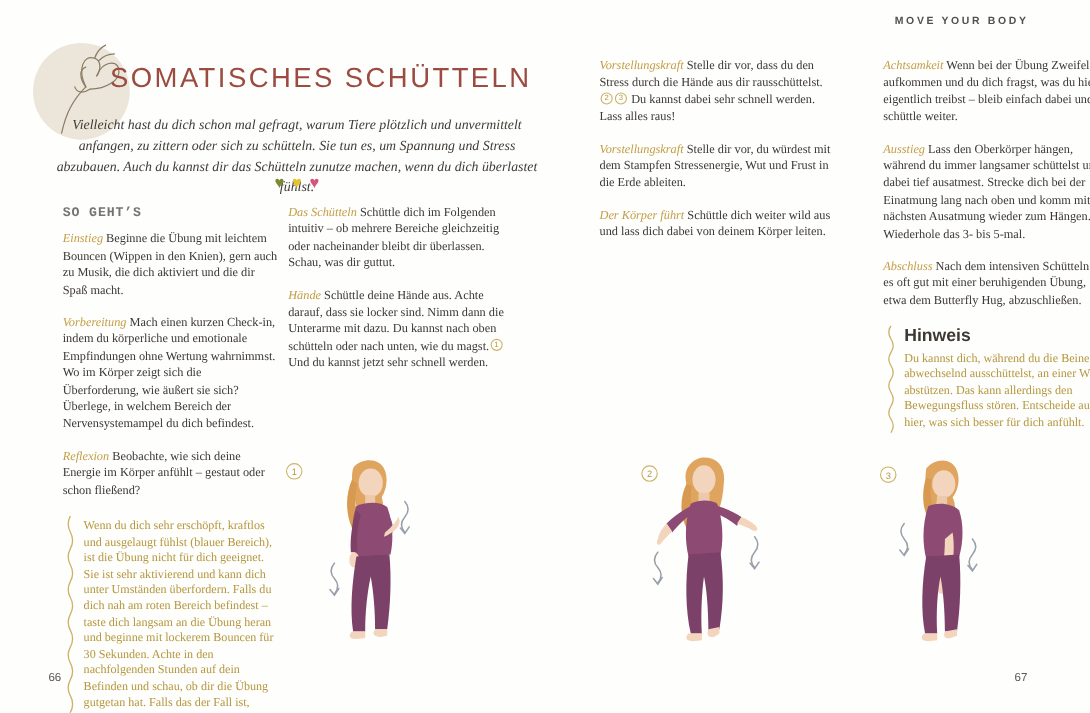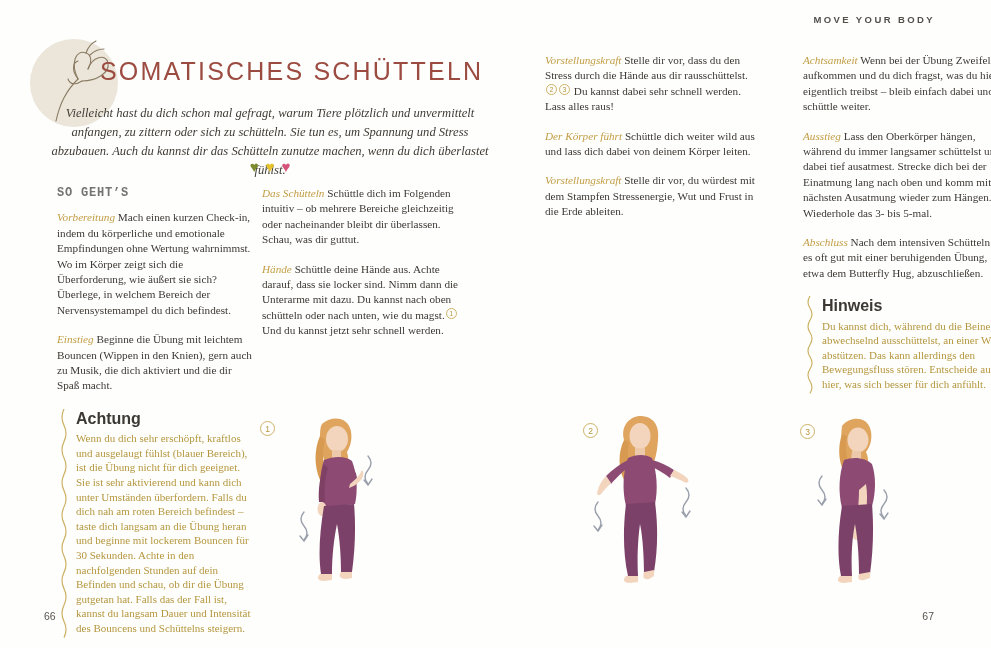--- a/index.html
+++ b/index.html
@@ -82,41 +82,41 @@
   </div>
 
   <div class="page-title">SOMATISCHES SCHÜTTELN</div>
   <div class="intro">Vielleicht hast du dich schon mal gefragt, warum Tiere plötzlich und unvermittelt anfangen, zu zittern oder sich zu schütteln. Sie tun es, um Spannung und Stress abzubauen. Auch du kannst dir das Schütteln zunutze machen, wenn du dich überlastet fühlst.</div>
   <div class="hearts">
     <span class="heart heart-0">♥</span><span class="heart heart-1">♥</span><span class="heart heart-2">♥</span>
   </div>
 
   <div class="col col-1">
     <div class="section-heading">SO GEHT’S</div>
+    <p class="para"><span class="lead">Einstieg</span> <span>Beginne die Übung mit leichtem Bouncen (Wippen in den Knien), gern auch zu Musik, die dich aktiviert und die dir Spaß macht.</span></p>
     <p class="para"><span class="lead">Vorbereitung</span> <span>Mach einen kurzen Check-in, indem du körperliche und emotionale Empfindungen ohne Wertung wahrnimmst. Wo im Körper zeigt sich die Überforderung, wie äußert sie sich? Überlege, in welchem Bereich der Nervensystemampel du dich befindest.</span></p>
-    <p class="para"><span class="lead">Einstieg</span> <span>Beginne die Übung mit leichtem Bouncen (Wippen in den Knien), gern auch zu Musik, die dich aktiviert und die dir Spaß macht.</span></p>
+    <p class="para"><span class="lead">Reflexion</span> <span>Beobachte, wie sich deine Energie im Körper anfühlt – gestaut oder schon fließend?</span></p>
 
     <div class="box">
       <svg class="squiggle" viewBox="0 0 9 196" preserveAspectRatio="none">
         <path d="M5,0 Q1,7 5,14 Q9,21 5,28 Q1,35 5,42 Q9,49 5,56 Q1,63 5,70 Q9,77 5,84 Q1,91 5,98 Q9,105 5,112 Q1,119 5,126 Q9,133 5,140 Q1,147 5,154 Q9,161 5,168 Q1,175 5,182 Q9,189 5,196" fill="none" stroke="#cdb266" stroke-width="1.2"></path>
       </svg>
-      <div class="box-heading">Achtung</div>
       <div class="box-text">Wenn du dich sehr erschöpft, kraftlos und ausgelaugt fühlst (blauer Bereich), ist die Übung nicht für dich geeignet. Sie ist sehr aktivierend und kann dich unter Umständen überfordern. Falls du dich nah am roten Bereich befindest – taste dich langsam an die Übung heran und beginne mit lockerem Bouncen für 30 Sekunden. Achte in den nachfolgenden Stunden auf dein Befinden und schau, ob dir die Übung gutgetan hat. Falls das der Fall ist, kannst du langsam Dauer und Intensität des Bouncens und Schüttelns steigern.</div>
     </div>
   </div>
 
   <div class="col col-2">
     <p class="para"><span class="lead">Das Schütteln</span> <span>Schüttle dich im Folgenden intuitiv – ob mehrere Bereiche gleichzeitig oder nacheinander bleibt dir überlassen. Schau, was dir guttut.</span></p>
     <p class="para"><span class="lead">Hände</span> <span>Schüttle deine Hände aus. Achte darauf, dass sie locker sind. Nimm dann die Unterarme mit dazu. Du kannst nach oben schütteln oder nach unten, wie du magst.</span><span class="ref">1</span> <span>Und du kannst jetzt sehr schnell werden.</span></p>
   </div>
 
   <div class="col col-3">
     <p class="para"><span class="lead">Vorstellungskraft</span> <span>Stelle dir vor, dass du den Stress durch die Hände aus dir rausschüttelst.</span><span class="ref">2</span><span class="ref">3</span> <span>Du kannst dabei sehr schnell werden. Lass alles raus!</span></p>
+    <p class="para"><span class="lead">Vorstellungskraft</span> <span>Stelle dir vor, du würdest mit dem Stampfen Stressenergie, Wut und Frust in die Erde ableiten.</span></p>
     <p class="para"><span class="lead">Der Körper führt</span> <span>Schüttle dich weiter wild aus und lass dich dabei von deinem Körper leiten.</span></p>
-    <p class="para"><span class="lead">Vorstellungskraft</span> <span>Stelle dir vor, du würdest mit dem Stampfen Stressenergie, Wut und Frust in die Erde ableiten.</span></p>
   </div>
 
   <div class="col col-4">
     <p class="para"><span class="lead">Achtsamkeit</span> <span>Wenn bei der Übung Zweifel aufkommen und du dich fragst, was du hier eigentlich treibst – bleib einfach dabei und schüttle weiter.</span></p>
     <p class="para"><span class="lead">Ausstieg</span> <span>Lass den Oberkörper hängen, während du immer langsamer schüttelst und dabei tief ausatmest. Strecke dich bei der Einatmung lang nach oben und komm mit der nächsten Ausatmung wieder zum Hängen. Wiederhole das 3- bis 5-mal.</span></p>
     <p class="para"><span class="lead">Abschluss</span> <span>Nach dem intensiven Schütteln tut es oft gut mit einer beruhigenden Übung, etwa dem Butterfly Hug, abzuschließen.</span></p>
 
     <div class="box">
       <svg class="squiggle" viewBox="0 0 9 112" preserveAspectRatio="none">
         <path d="M5,0 Q1,7 5,14 Q9,21 5,28 Q1,35 5,42 Q9,49 5,56 Q1,63 5,70 Q9,77 5,84 Q1,91 5,98 Q9,105 5,112" fill="none" stroke="#cdb266" stroke-width="1.2"></path>

